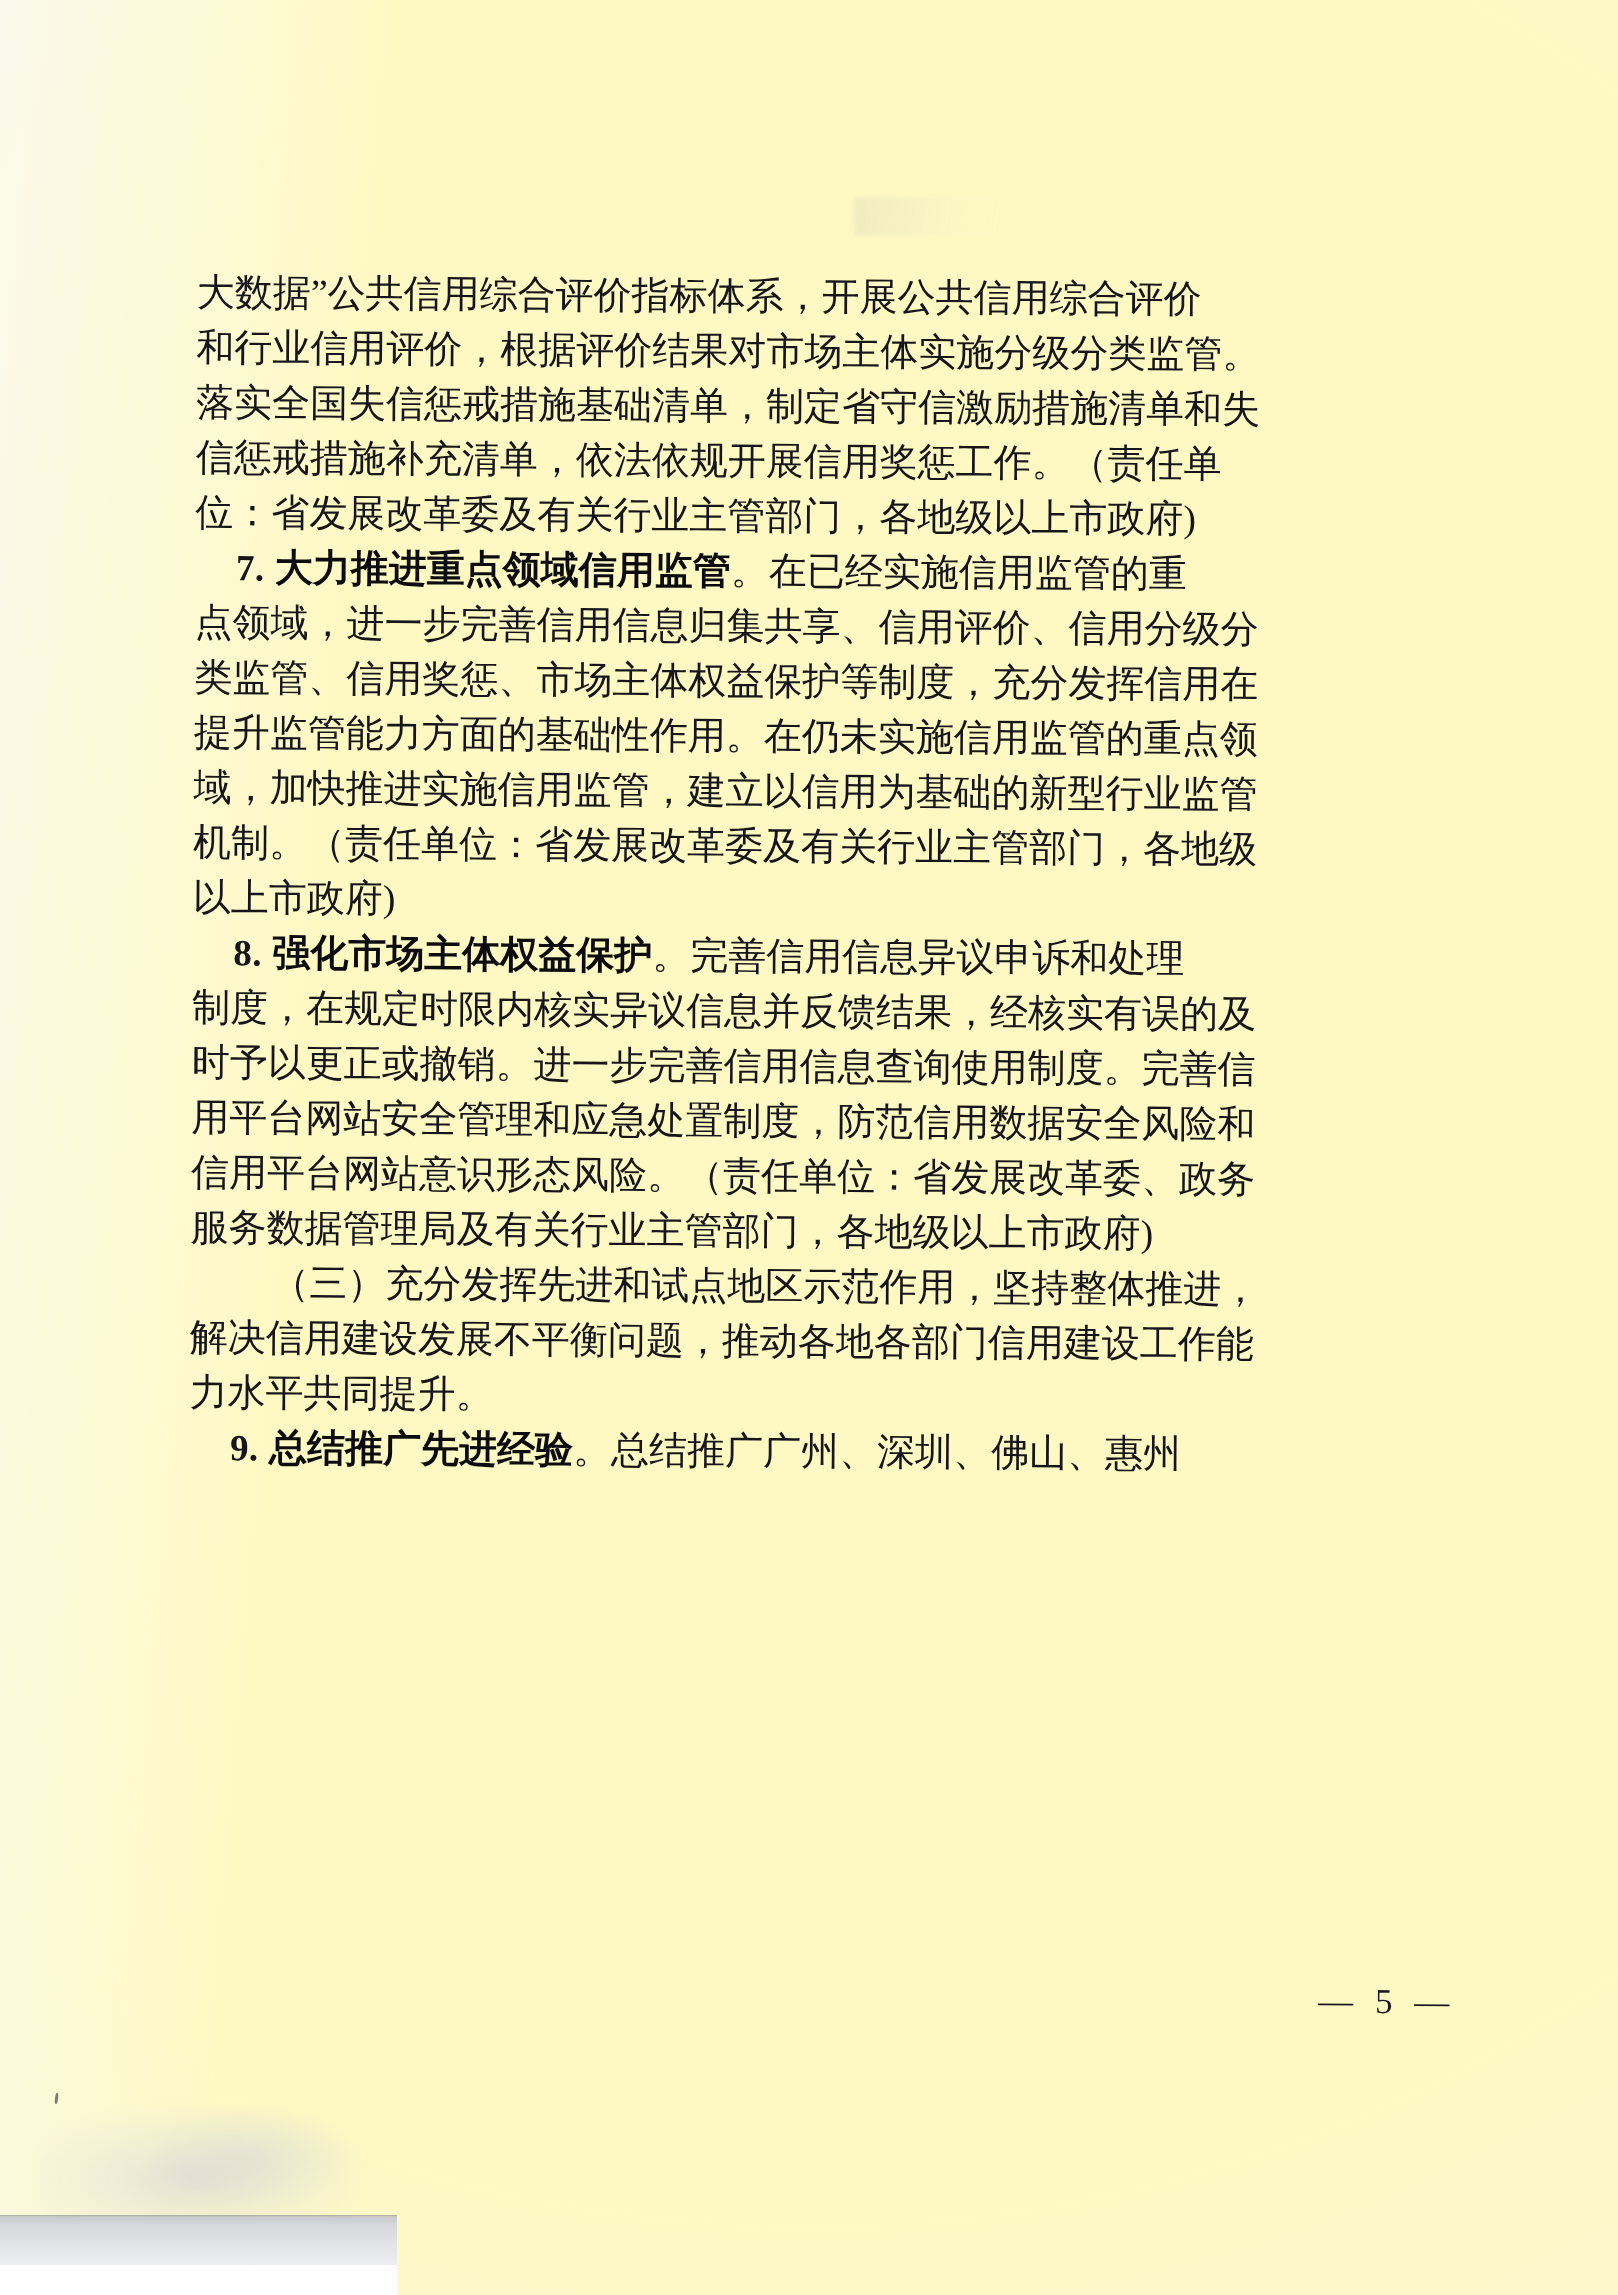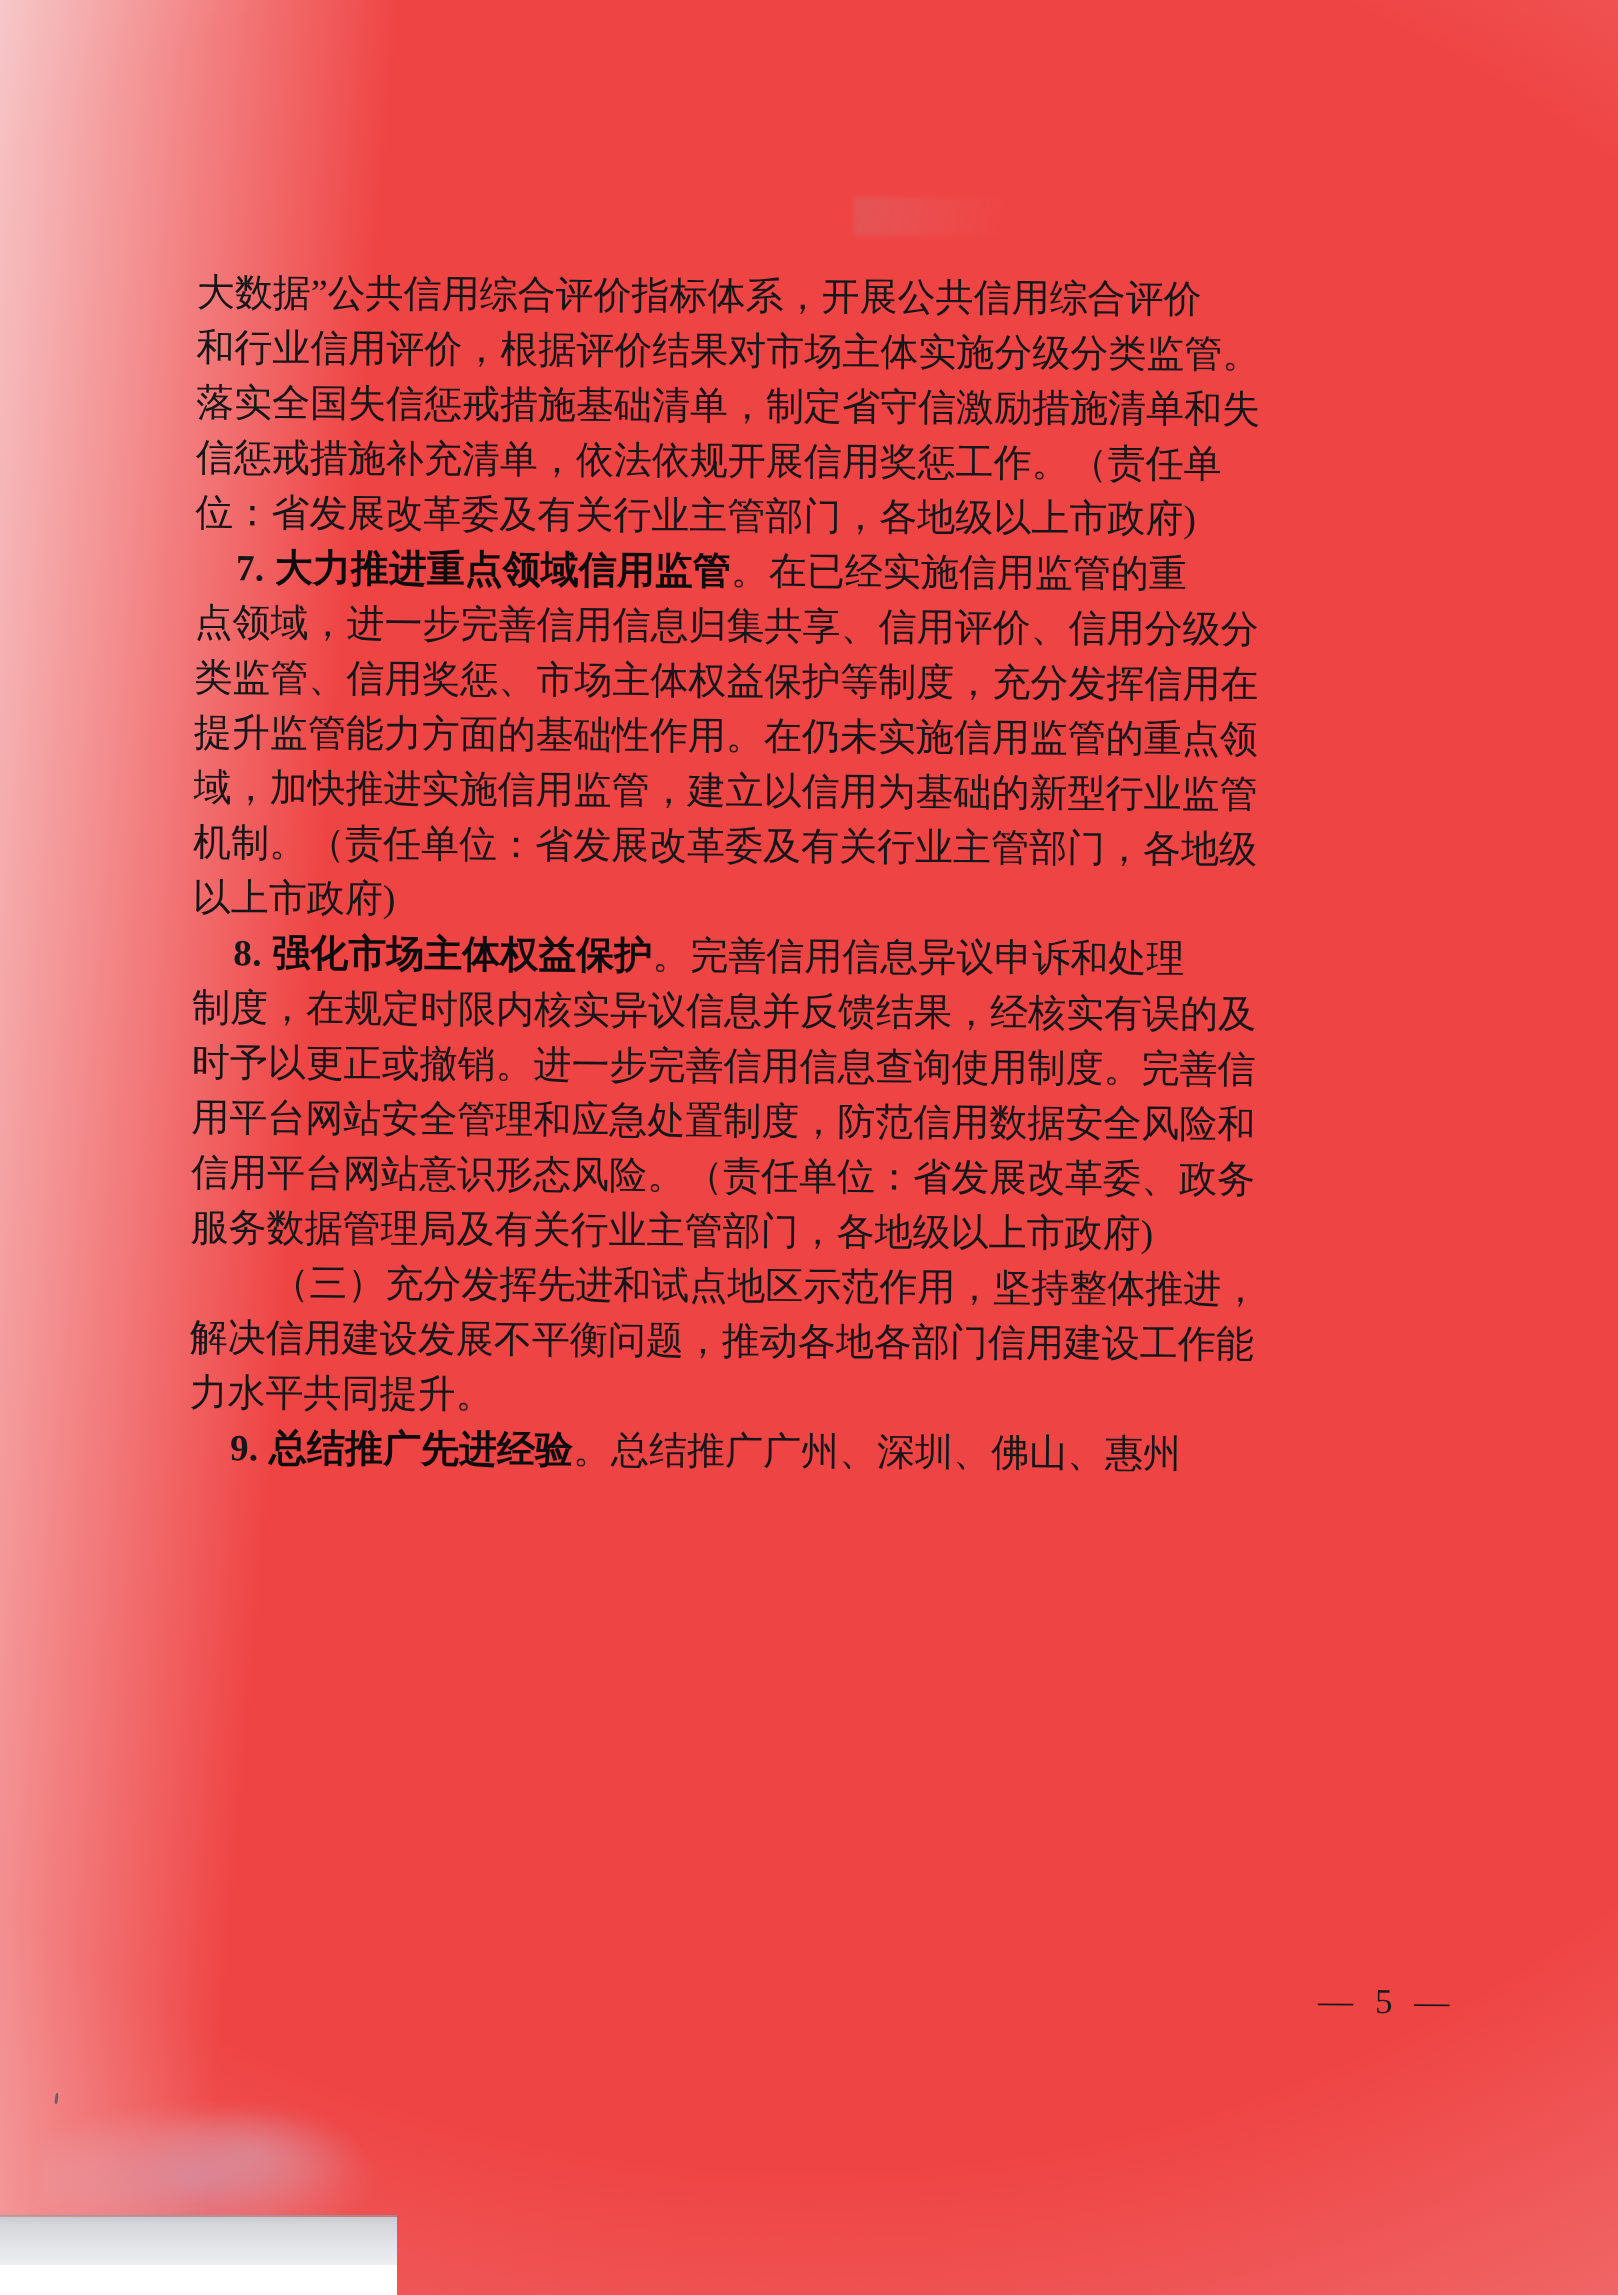--- a/index.html
+++ b/index.html
@@ -4,21 +4,21 @@
 <style>
   html,body{margin:0;padding:0;background:#fff;}
   body{
     width:1619px;height:2295px;position:relative;overflow:hidden;
     font-family:"Liberation Serif","DejaVu Serif",serif;
     background:#ffffff;
   }
   
   #page{
     position:absolute;inset:0;
-    background:#ef4444;
+    background:#fef9c3;
   }
   
   #paper-tone{
     position:absolute;inset:0;
     background:
       radial-gradient(ellipse 140% 90% at 50% 45%, rgba(255,255,255,0) 55%, rgba(242,242,244,0.55) 100%),
       linear-gradient(95deg, rgba(250,250,252,0.7) 0%, rgba(255,255,255,0) 22%);
     pointer-events:none;
   }
 

